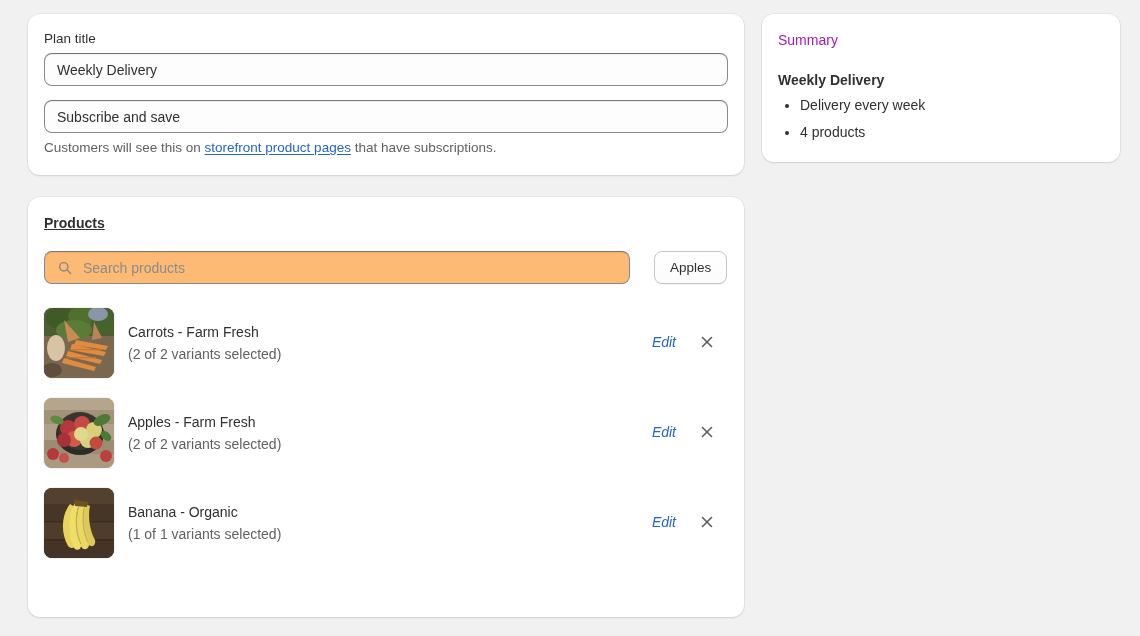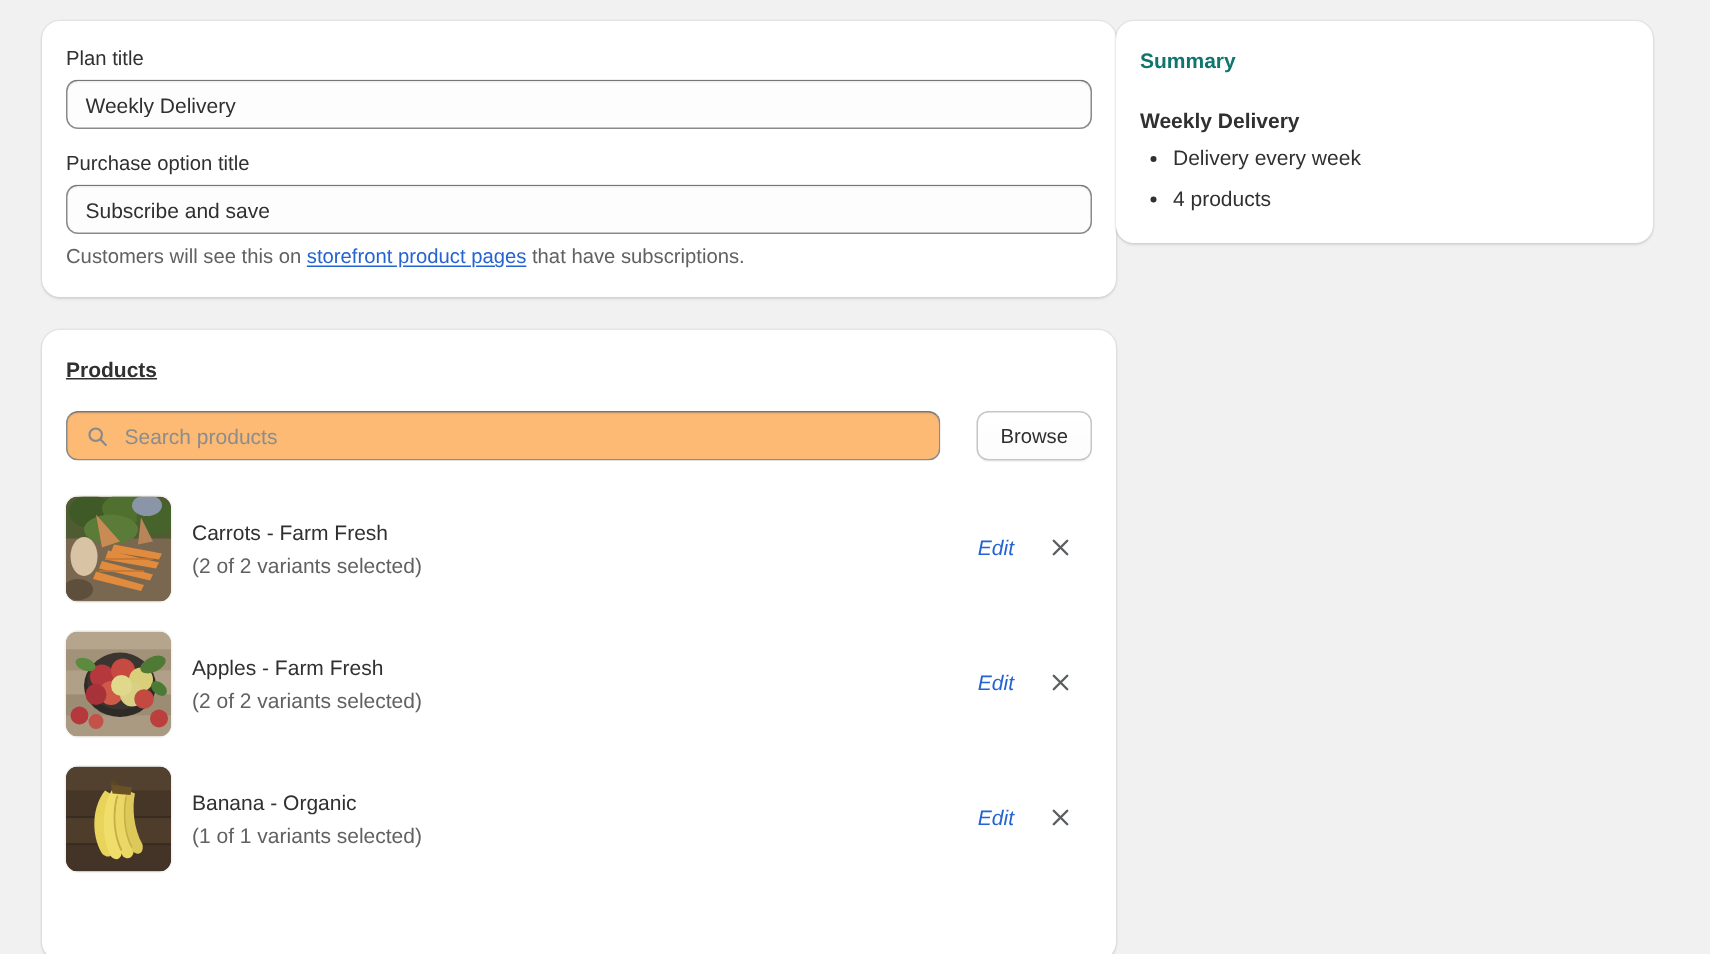--- a/index.html
+++ b/index.html
@@ -16,20 +16,21 @@
     overflow: hidden;
   }
 
   .page {
     position: relative;
     width: 1140px;
     height: 636px;
     box-sizing: border-box;
     padding: 14px 20px 0 28px;
     display: flex;
+    gap: 18px;
     align-items: flex-start;
   }
 
   .col-main {
     width: 716px;
     flex: 0 0 716px;
   }
   .col-side {
     width: 358px;
     flex: 0 0 358px;
@@ -215,22 +216,22 @@
     background: none;
     border: none;
     padding: 0;
     display: flex;
     align-items: center;
     justify-content: center;
   }
 
   .summary-title {
     font-size: 14px;
-    font-weight: bold;
-    color: #0f766e;
+    font-weight: normal;
+    color: #a21caf;
     line-height: 20px;
     margin: 0 0 20px 0;
   }
   .summary-plan {
     font-size: 14px;
     font-weight: bold;
     color: #303030;
     line-height: 20px;
     margin: 0 0 5px 0;
   }
@@ -255,21 +256,20 @@
   <div class="col-main">
 
     <div class="card card-details">
 
       <div class="field-block">
         <div class="field-label">Plan title</div>
         <input class="text-input" type="text" value="Weekly Delivery" style="">
       </div>
 
       <div class="field-block">
-        <div class="field-label">Purchase option title</div>
         <input class="text-input" type="text" value="Subscribe and save" style="">
         <div class="help-text">
           <span>Customers will see this on </span><a class="link" href="#">storefront product pages</a><span> that have subscriptions.</span>
         </div>
       </div>
 
     </div>
 
     <div class="card card-products">
 
@@ -278,21 +278,21 @@
       <div class="search-row">
         <div class="search-wrap">
           <span class="search-icon">
             <svg viewBox="0 0 20 20" fill="none" stroke="currentColor" stroke-width="1.8" stroke-linecap="round">
               <circle cx="8.5" cy="8.5" r="5.2"></circle>
               <line x1="12.6" y1="12.6" x2="17" y2="17"></line>
             </svg>
           </span>
           <input class="search-input" type="text" placeholder="Search products" style="">
         </div>
-        <button class="browse-btn">Browse</button>
+        <button class="browse-btn">Apples</button>
       </div>
 
       <div class="product-list">
 
         <div class="product-row">
           <div class="thumb">
             <svg viewBox="0 0 70 70" preserveAspectRatio="xMidYMid slice">
               <rect width="70" height="70" fill="#6b5a42"></rect>
               <rect y="0" width="70" height="30" fill="#4f5c32"></rect>
               <rect y="28" width="70" height="42" fill="#7a6750"></rect>

